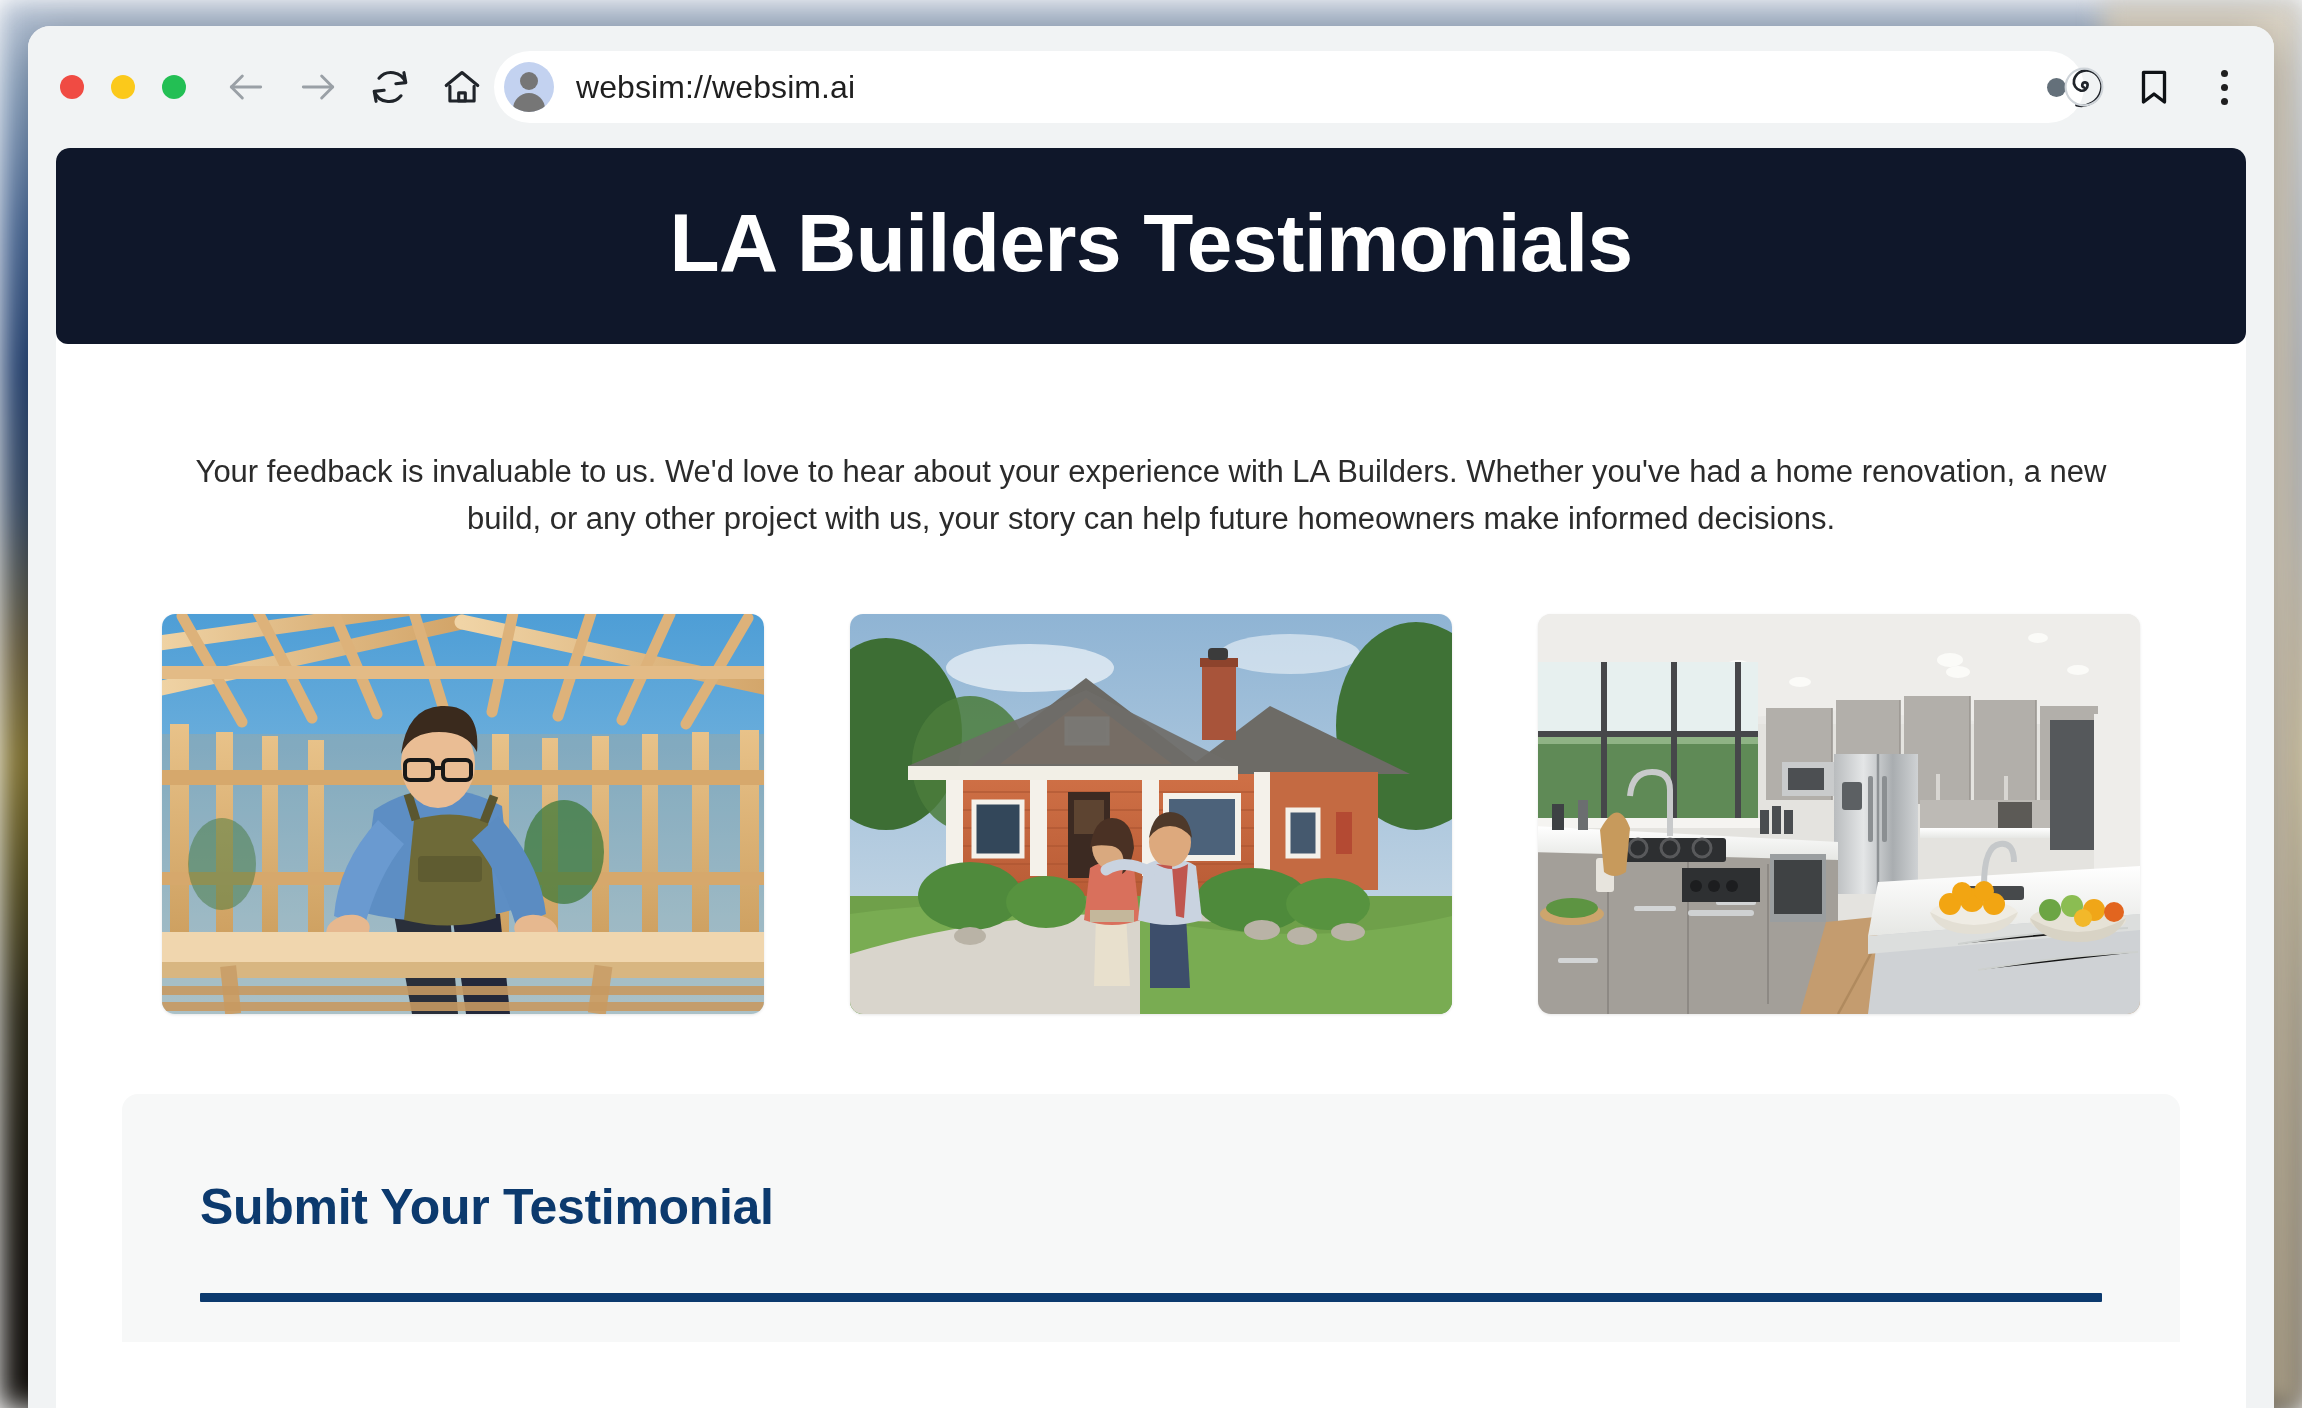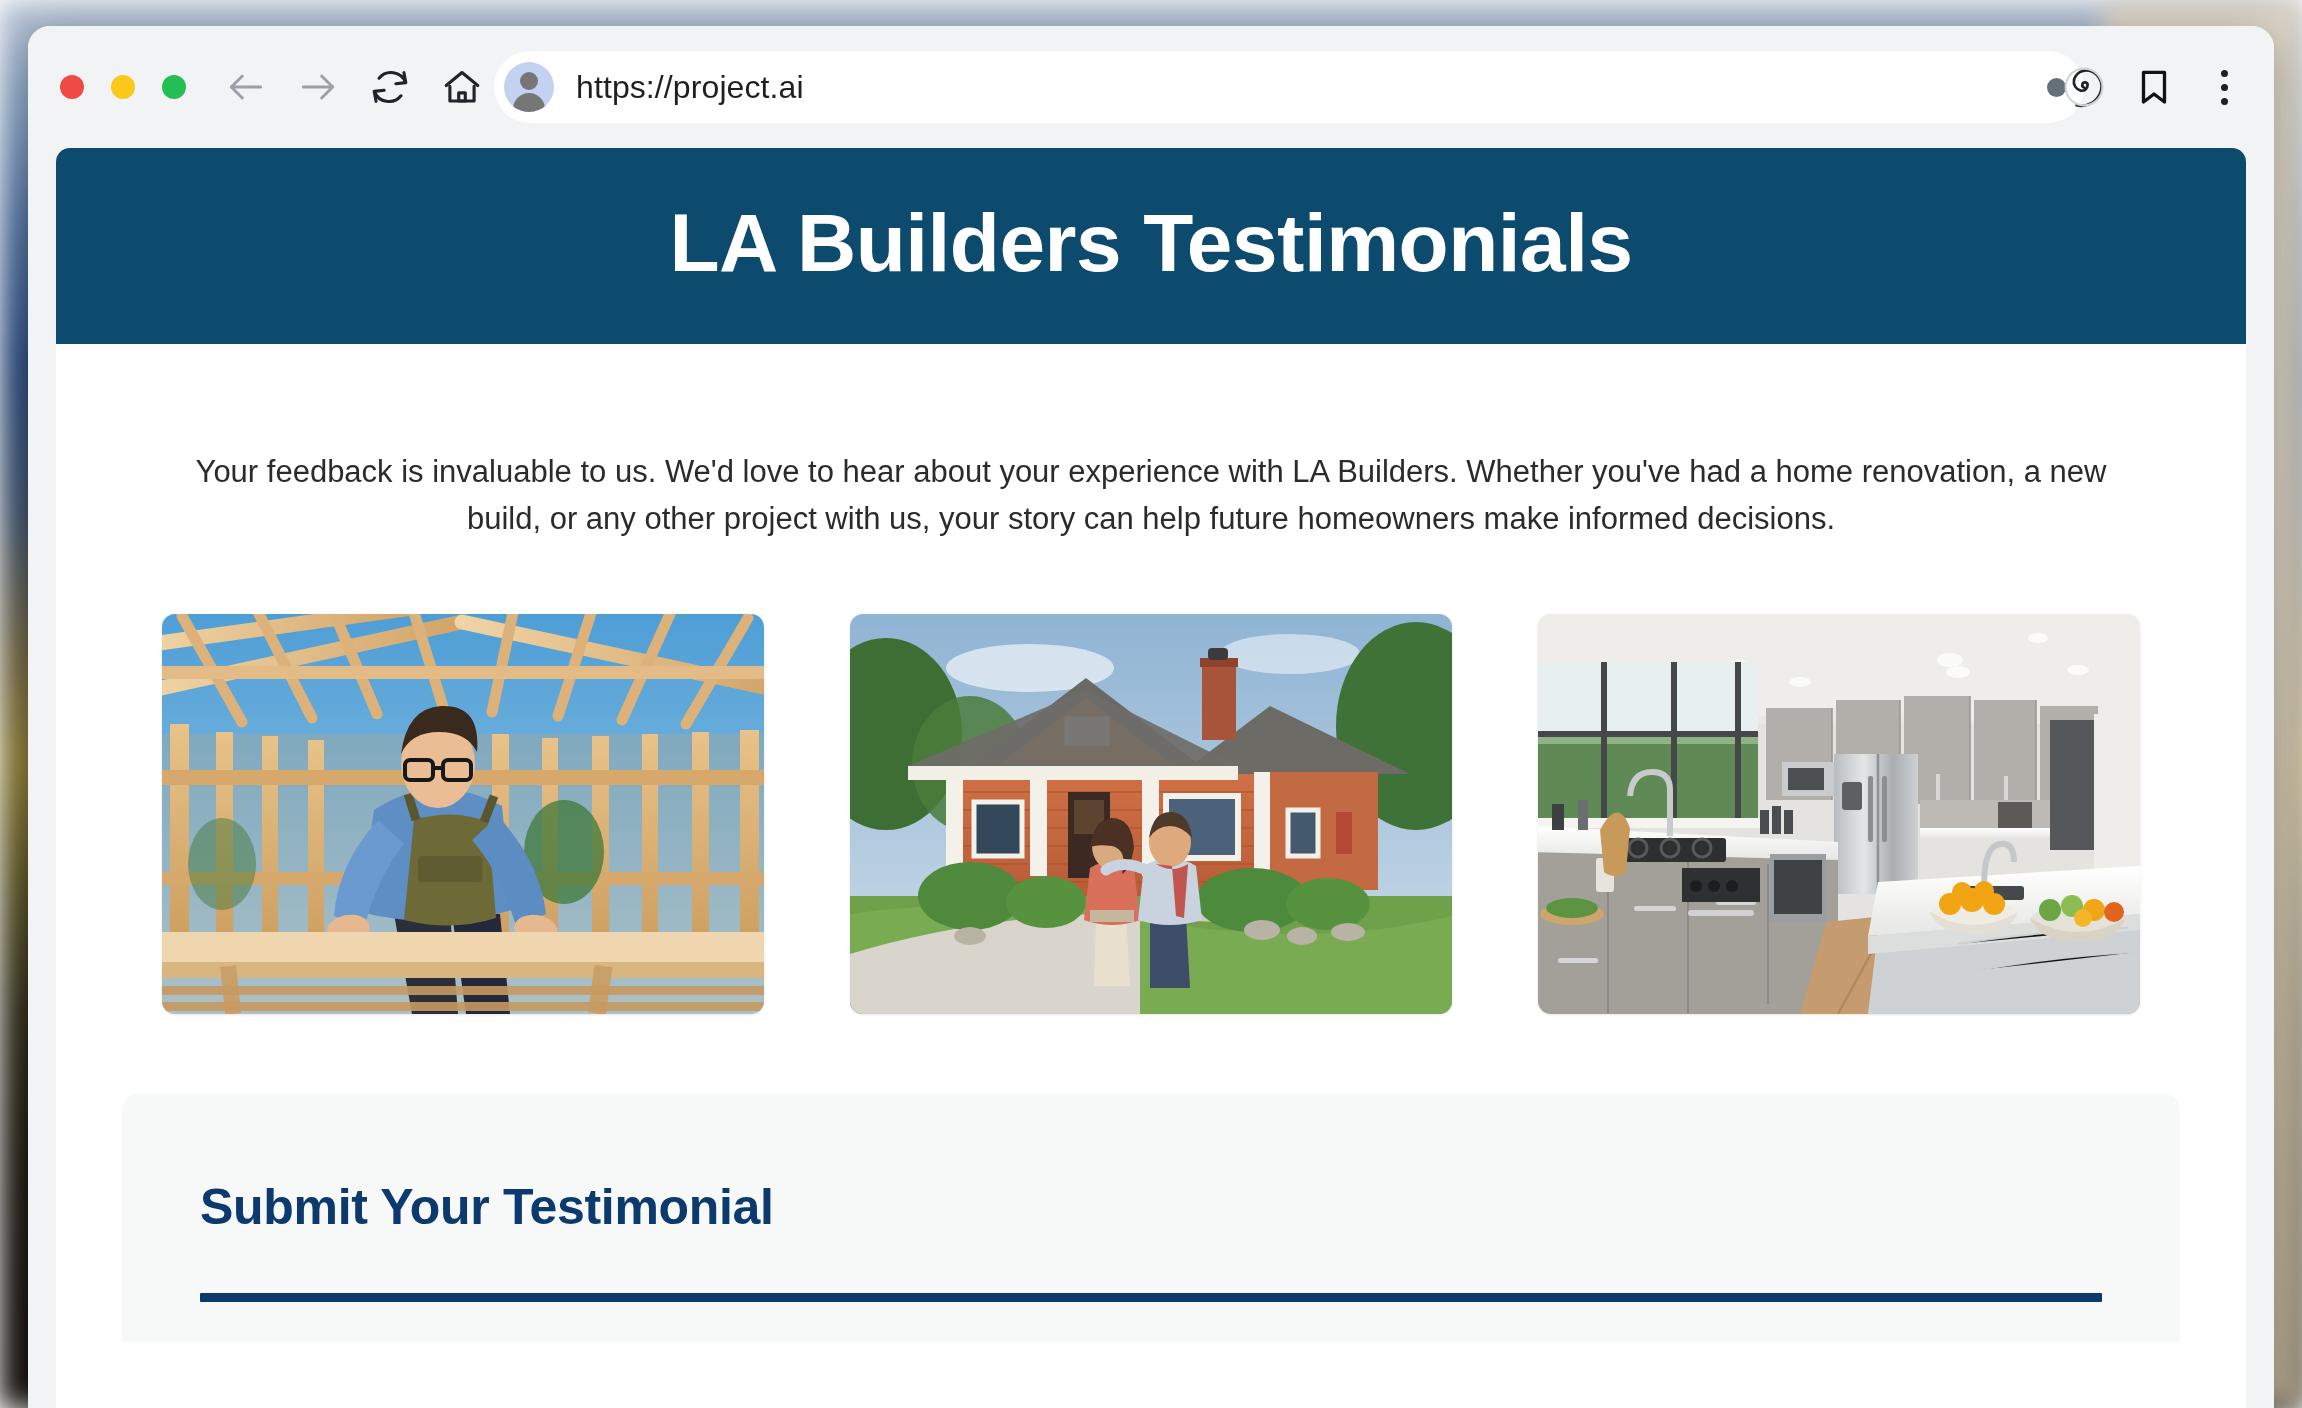--- a/index.html
+++ b/index.html
@@ -167,23 +167,24 @@
     top: 122px;
     width: 2190px;
     height: 1298px;
     background: #ffffff;
     border-radius: 14px 14px 0 0;
     overflow: hidden;
   }
 
   
   #hero {
-    background: #0c4a6e;
+    background: #0f172a;
     padding: 52px 40px 58px;
     text-align: center;
+    border-radius: 12px;
   }
   #hero h1 {
     color: #ffffff;
     font-size: 82px;
     font-weight: 700;
     letter-spacing: -0.5px;
     line-height: 1.05;
   }
   #hero .subtitle {
     color: #ffffff;
@@ -290,21 +291,21 @@
       </div>
     </div>
 
     <div class="new-tab-label">new tab ↗</div>
 
     <div id="url-bar">
       <div class="avatar">
         <span class="head"></span>
         <span class="body"></span>
       </div>
-      <span id="url-text" title="Search or enter address">https://project.ai</span>
+      <span id="url-text" title="Search or enter address">websim://websim.ai</span>
       <span class="url-dot"></span>
     </div>
 
     <div class="toolbar-right">
       <div class="tr-btn">
         <svg width="46" height="46" viewBox="0 0 24 24" fill="none" stroke="#20242a" stroke-width="1.4" stroke-linecap="round">
           <path d="M12 12.3a1.4 1.4 0 1 1 1.9-1.3 3 3 0 0 1-3.6 2.9 4.7 4.7 0 0 1-3.5-5.6 6.6 6.6 0 0 1 8-4.8 8.6 8.6 0 0 1 6.1 10.4 10.6 10.6 0 0 1-12.8 7.6"></path>
           <circle cx="12" cy="12" r="9.6" stroke="#cfd4d9" stroke-width="1.1"></circle>
         </svg>
       </div>

